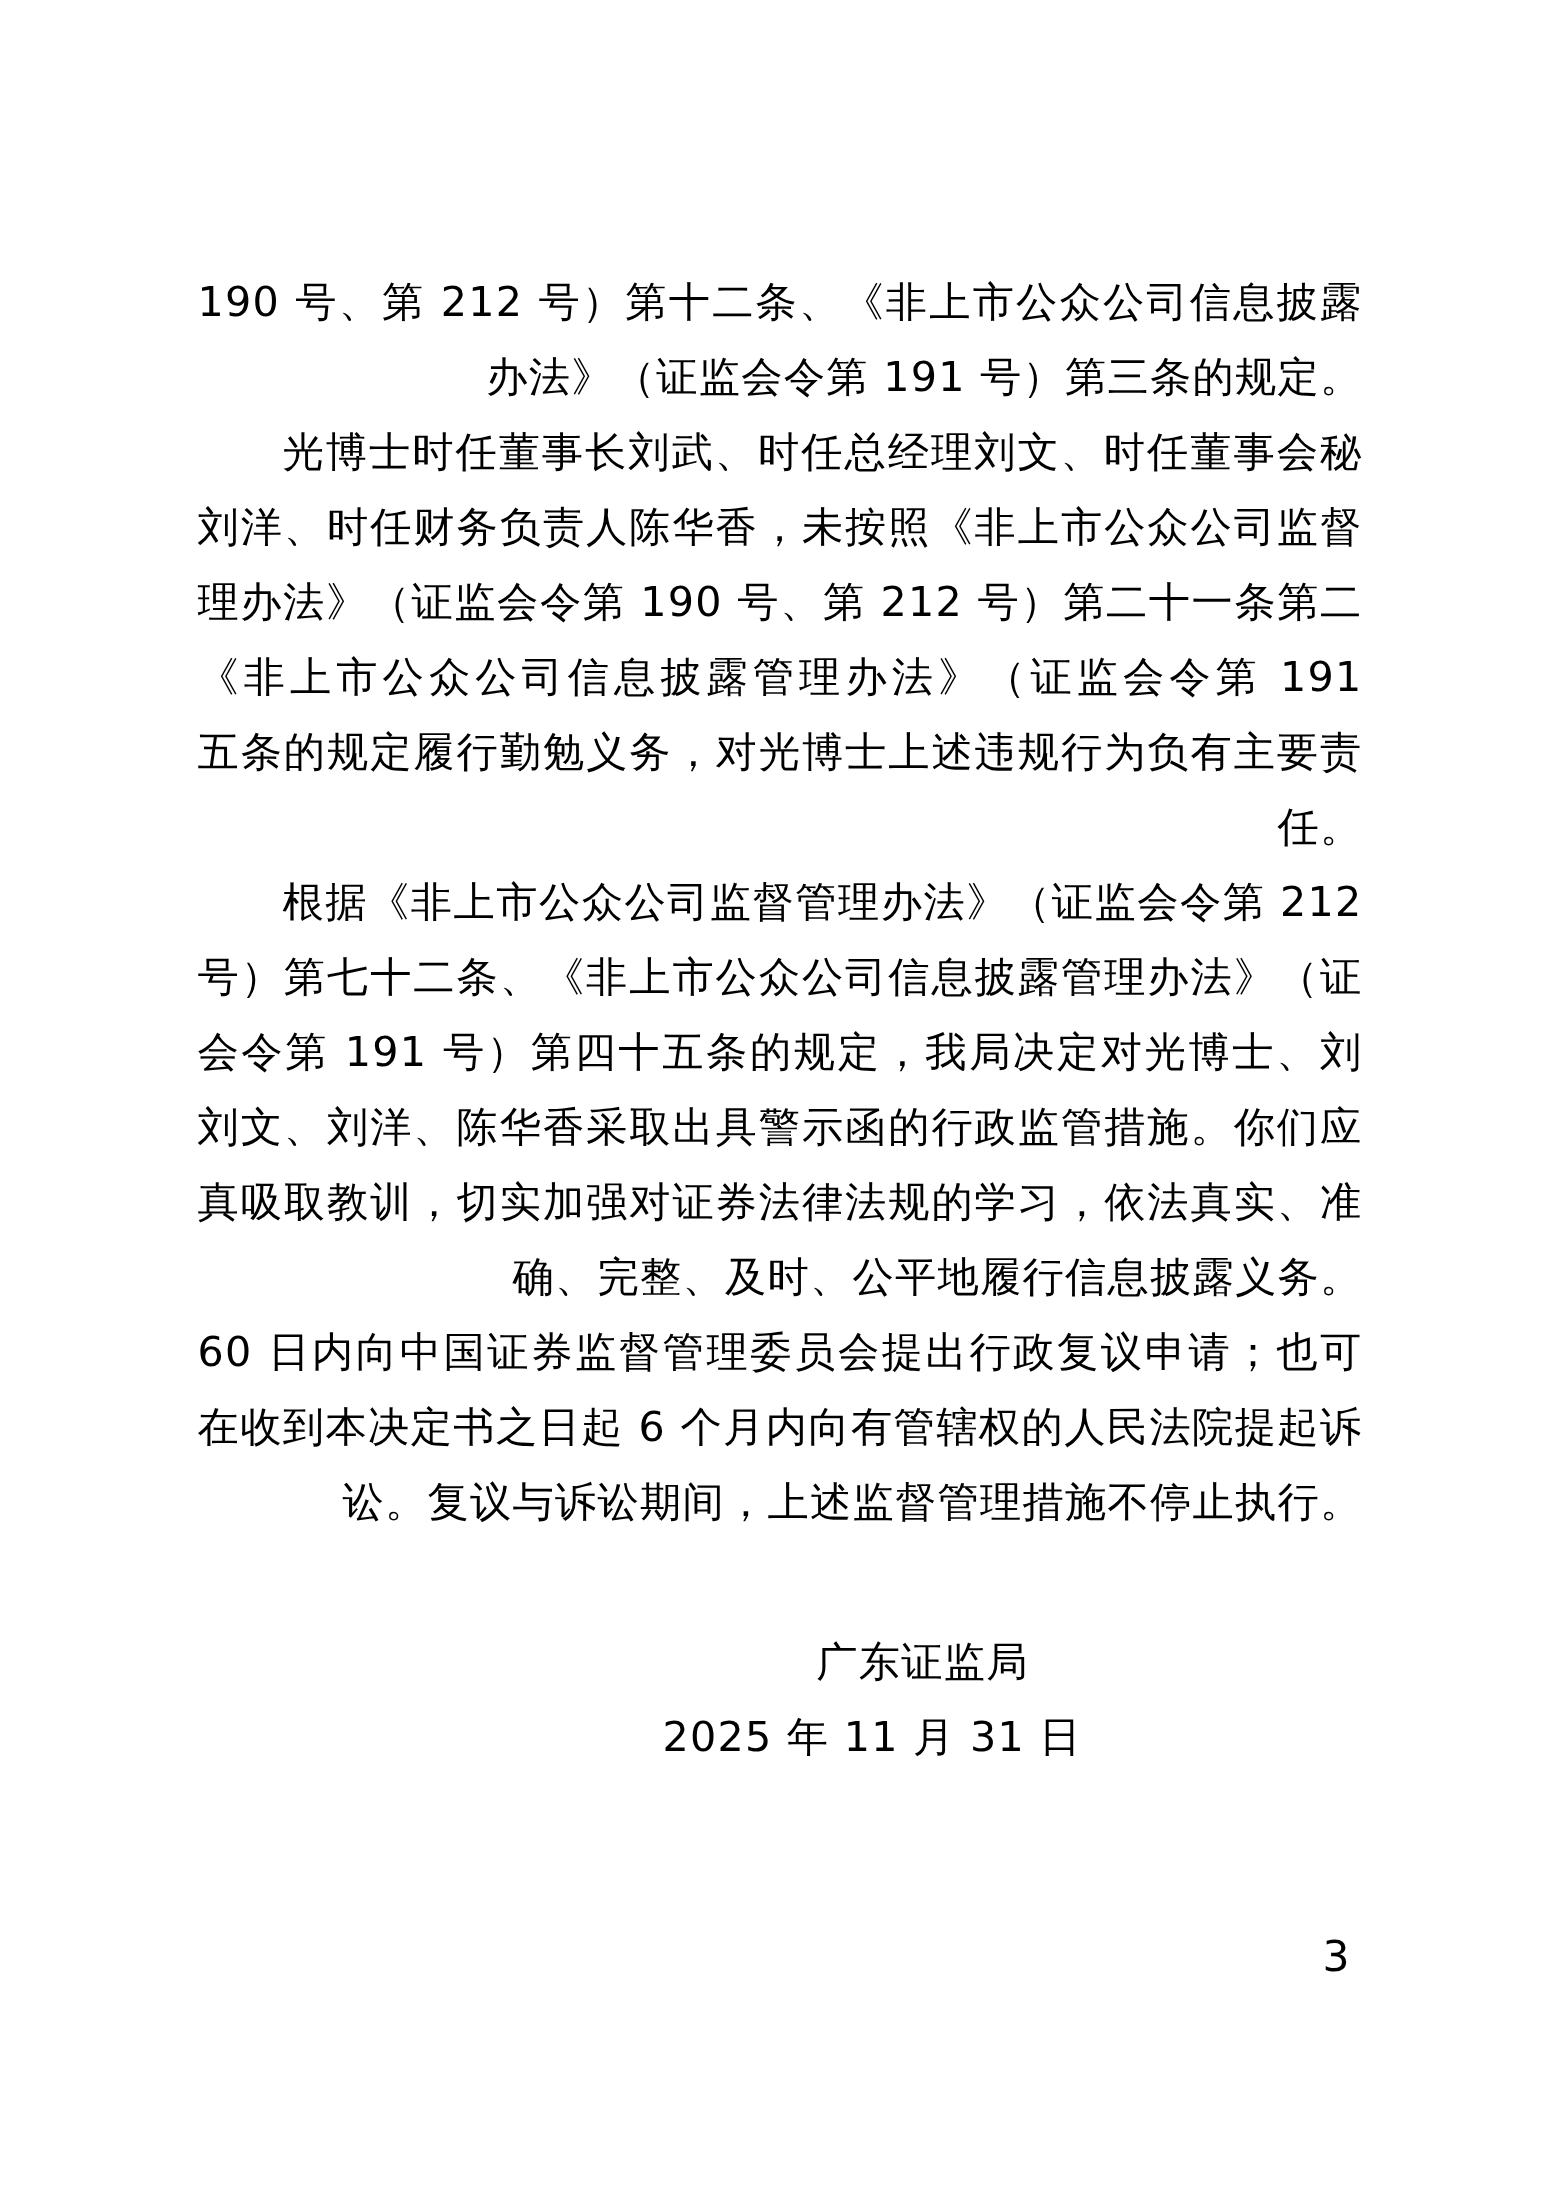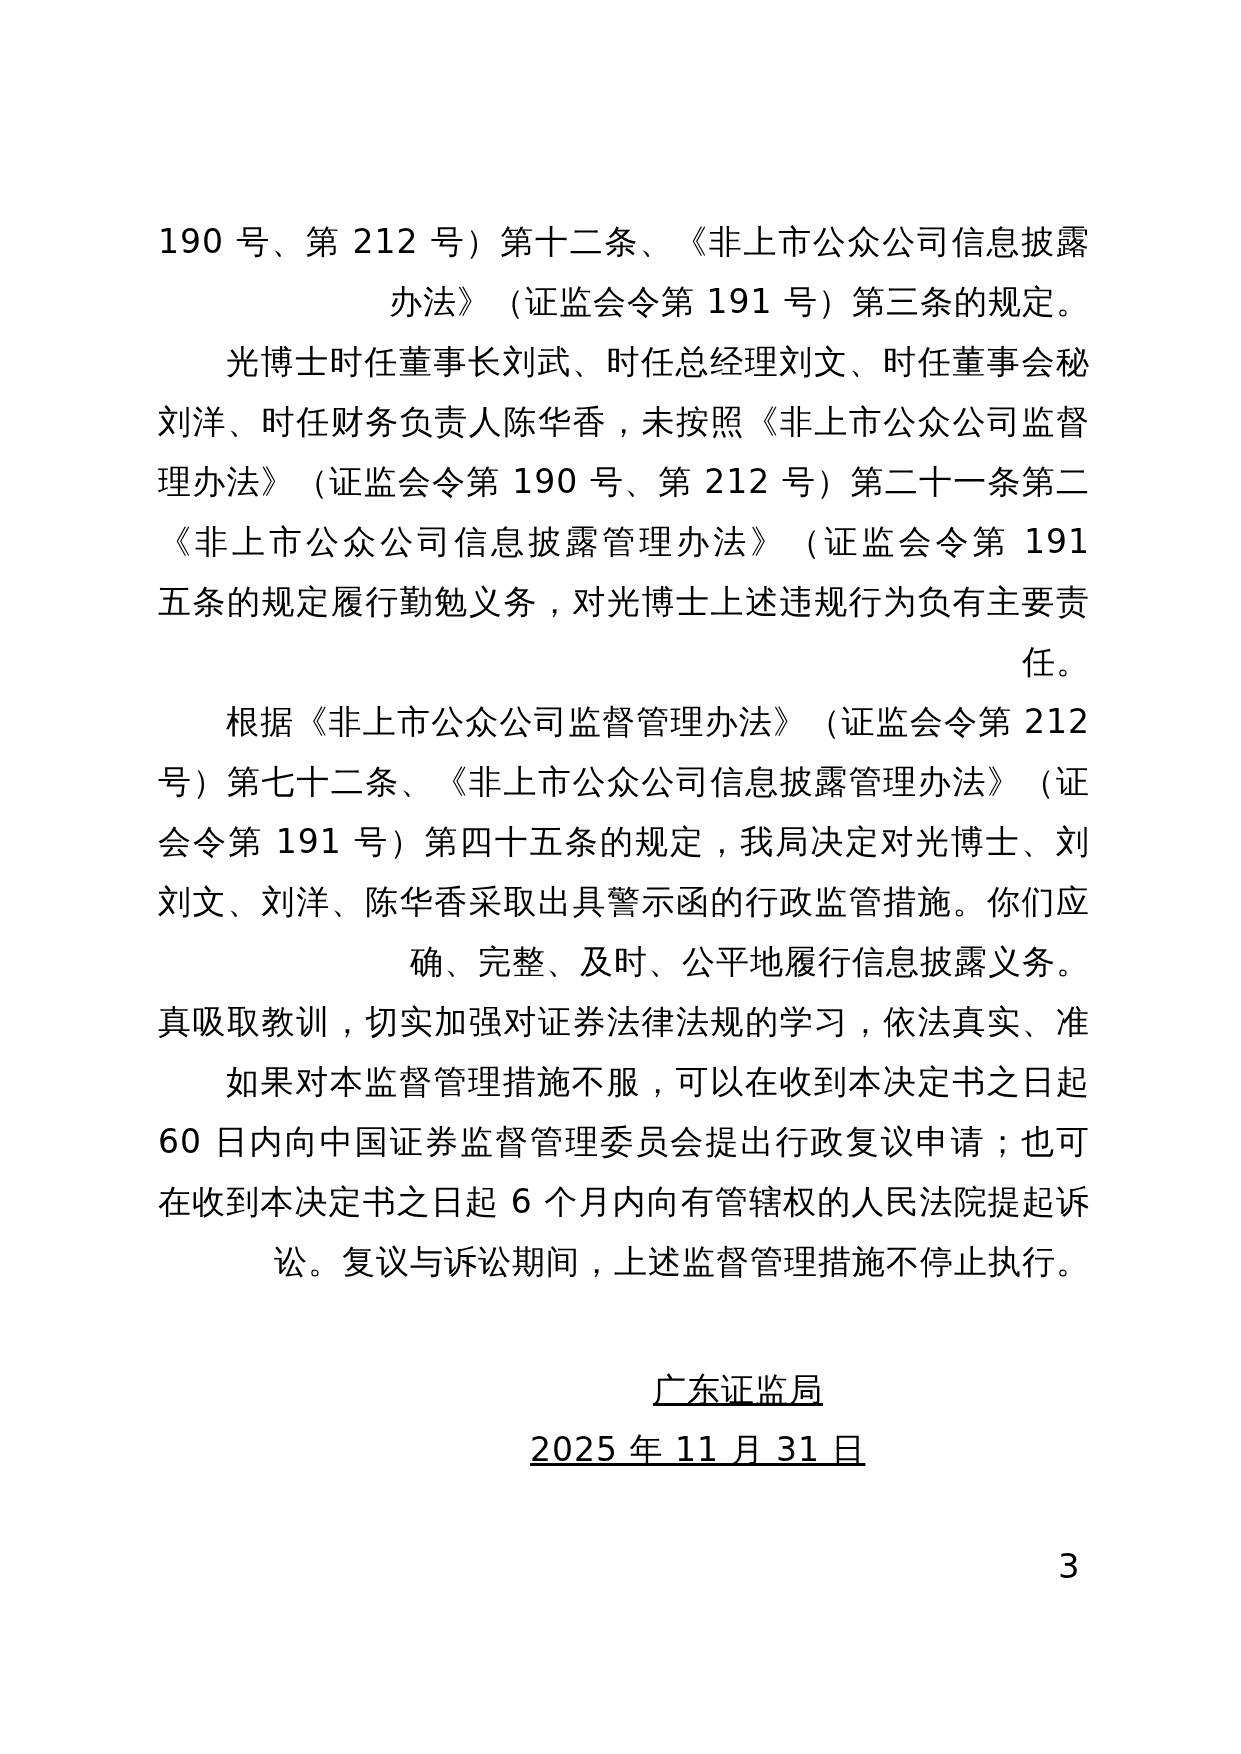--- a/index.html
+++ b/index.html
@@ -42,21 +42,20 @@
   }
   .line.justify {
     text-align: justify;
     text-align-last: justify;
   }
   .line.indent {
     text-indent: 68px;
   }
   .signature-block {
     margin-top: 68px;
-    text-decoration: underline;
   }
   .signature-org {
     font-size: 33px;
     line-height: 60px;
     height: 60px;
     padding-left: 495px;
     letter-spacing: 1px;
     white-space: nowrap;
   }
   .signature-date {
@@ -92,25 +91,24 @@
         <div class="line justify">理办法》（证监会令第 190 号、第 212 号）第二十一条第二款、</div>
         <div class="line justify">《非上市公众公司信息披露管理办法》（证监会令第 191 号）第</div>
         <div class="line justify">五条的规定履行勤勉义务，对光博士上述违规行为负有主要责</div>
         <div class="line">任。</div>
       </div>
       <div class="paragraph">
         <div class="line justify indent">根据《非上市公众公司监督管理办法》（证监会令第 212</div>
         <div class="line justify">号）第七十二条、《非上市公众公司信息披露管理办法》（证监</div>
         <div class="line justify">会令第 191 号）第四十五条的规定，我局决定对光博士、刘武、</div>
         <div class="line justify">刘文、刘洋、陈华香采取出具警示函的行政监管措施。你们应认</div>
+        <div class="line justify">真吸取教训，切实加强对证券法律法规的学习，依法真实、准</div>
         <div class="line">确、完整、及时、公平地履行信息披露义务。</div>
-        <div class="line justify">真吸取教训，切实加强对证券法律法规的学习，依法真实、准</div>
       </div>
       <div class="paragraph">
-        <div class="line justify indent">如果对本监督管理措施不服，可以在收到本决定书之日起</div>
         <div class="line justify">60 日内向中国证券监督管理委员会提出行政复议申请；也可以</div>
         <div class="line justify">在收到本决定书之日起 6 个月内向有管辖权的人民法院提起诉</div>
         <div class="line">讼。复议与诉讼期间，上述监督管理措施不停止执行。</div>
       </div>
       <div class="signature-block">
         <div class="signature-org">广东证监局</div>
         <div class="signature-date">2025 年 11 月 31 日</div>
       </div>
     </div>
 

